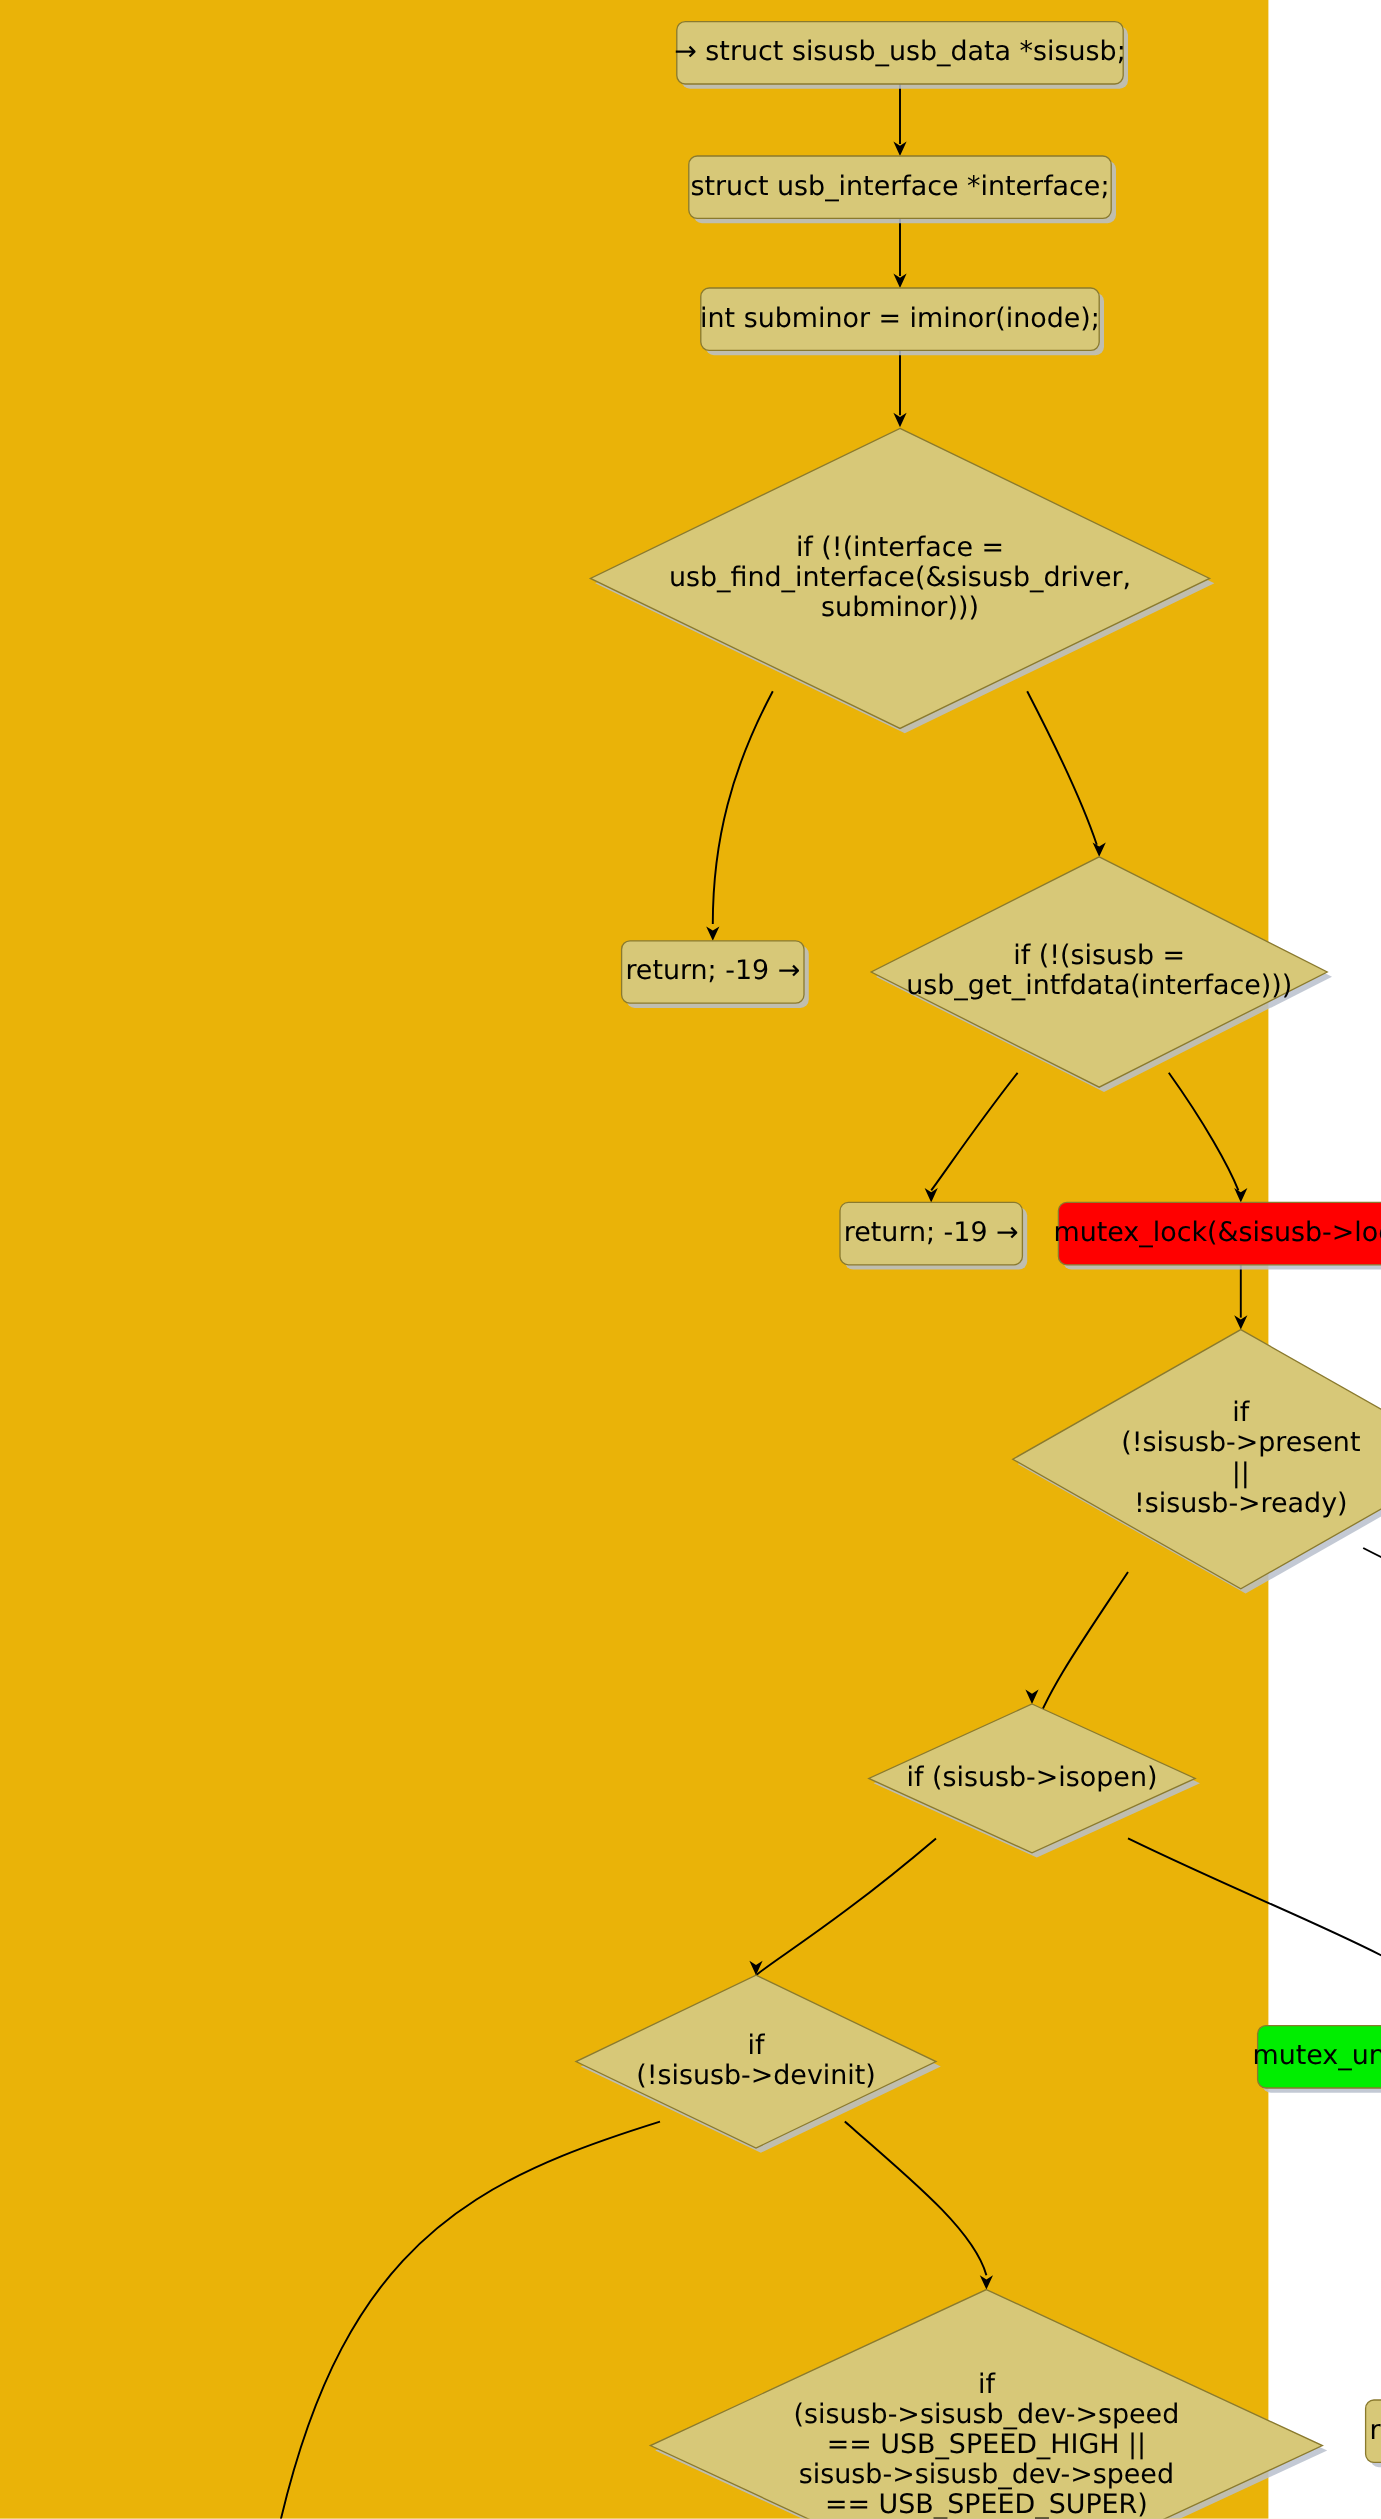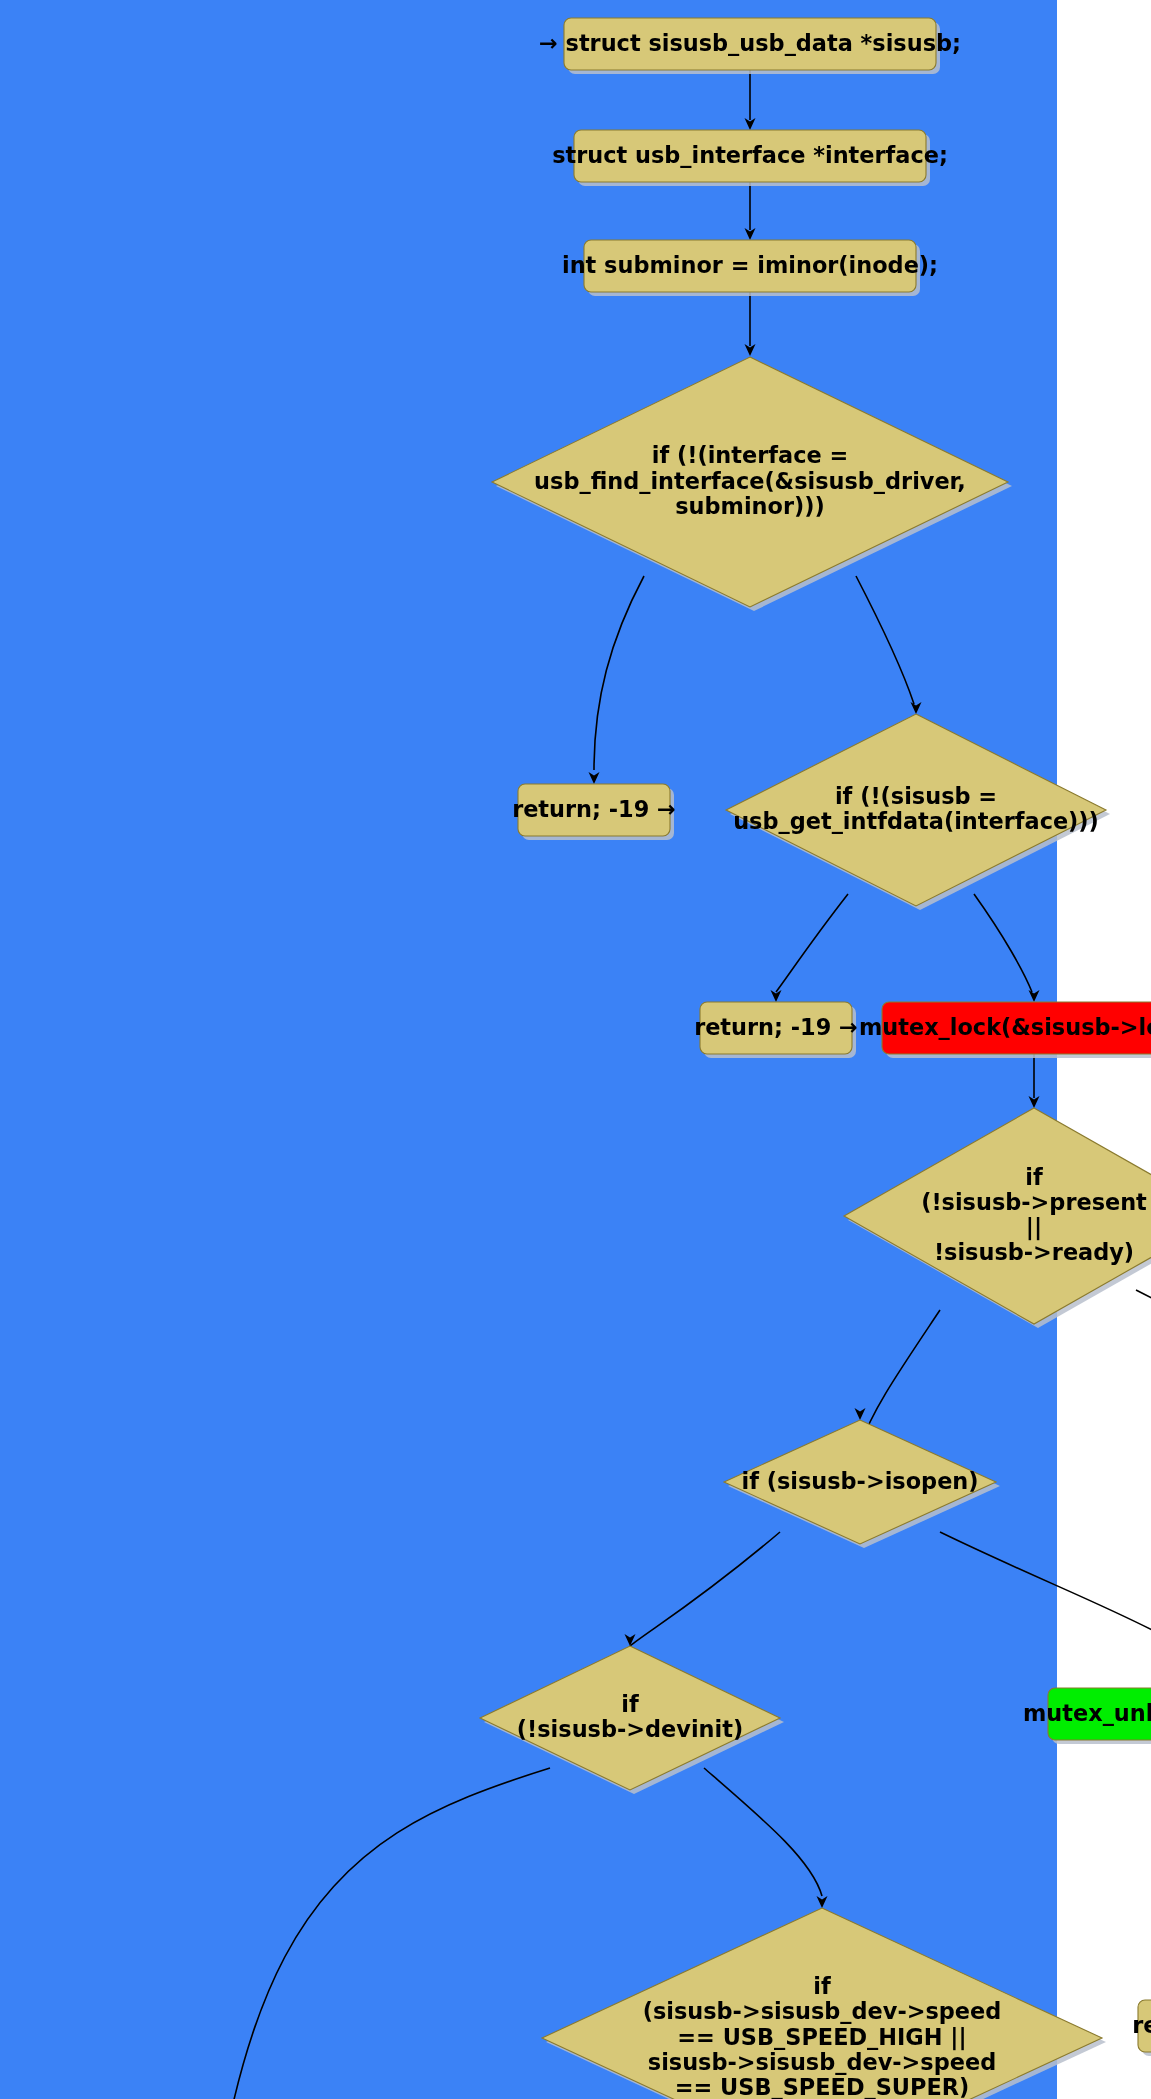--- a/index.html
+++ b/index.html
@@ -10,22 +10,21 @@
   body {
     font-family: "DejaVu Sans", sans-serif;
     width: 1151px;
     height: 2099px;
     overflow: hidden;
   }
   #flowchart-root {
     position: relative;
     width: 1057px;
     height: 2099px;
-    background: #3b82f6;
-    font-weight: bold;
+    background: #eab308;
   }
   svg.graph-layer {
     position: absolute;
     left: 0;
     top: 0;
     width: 1151px;
     height: 2099px;
     display: block;
   }
   .node-label {

